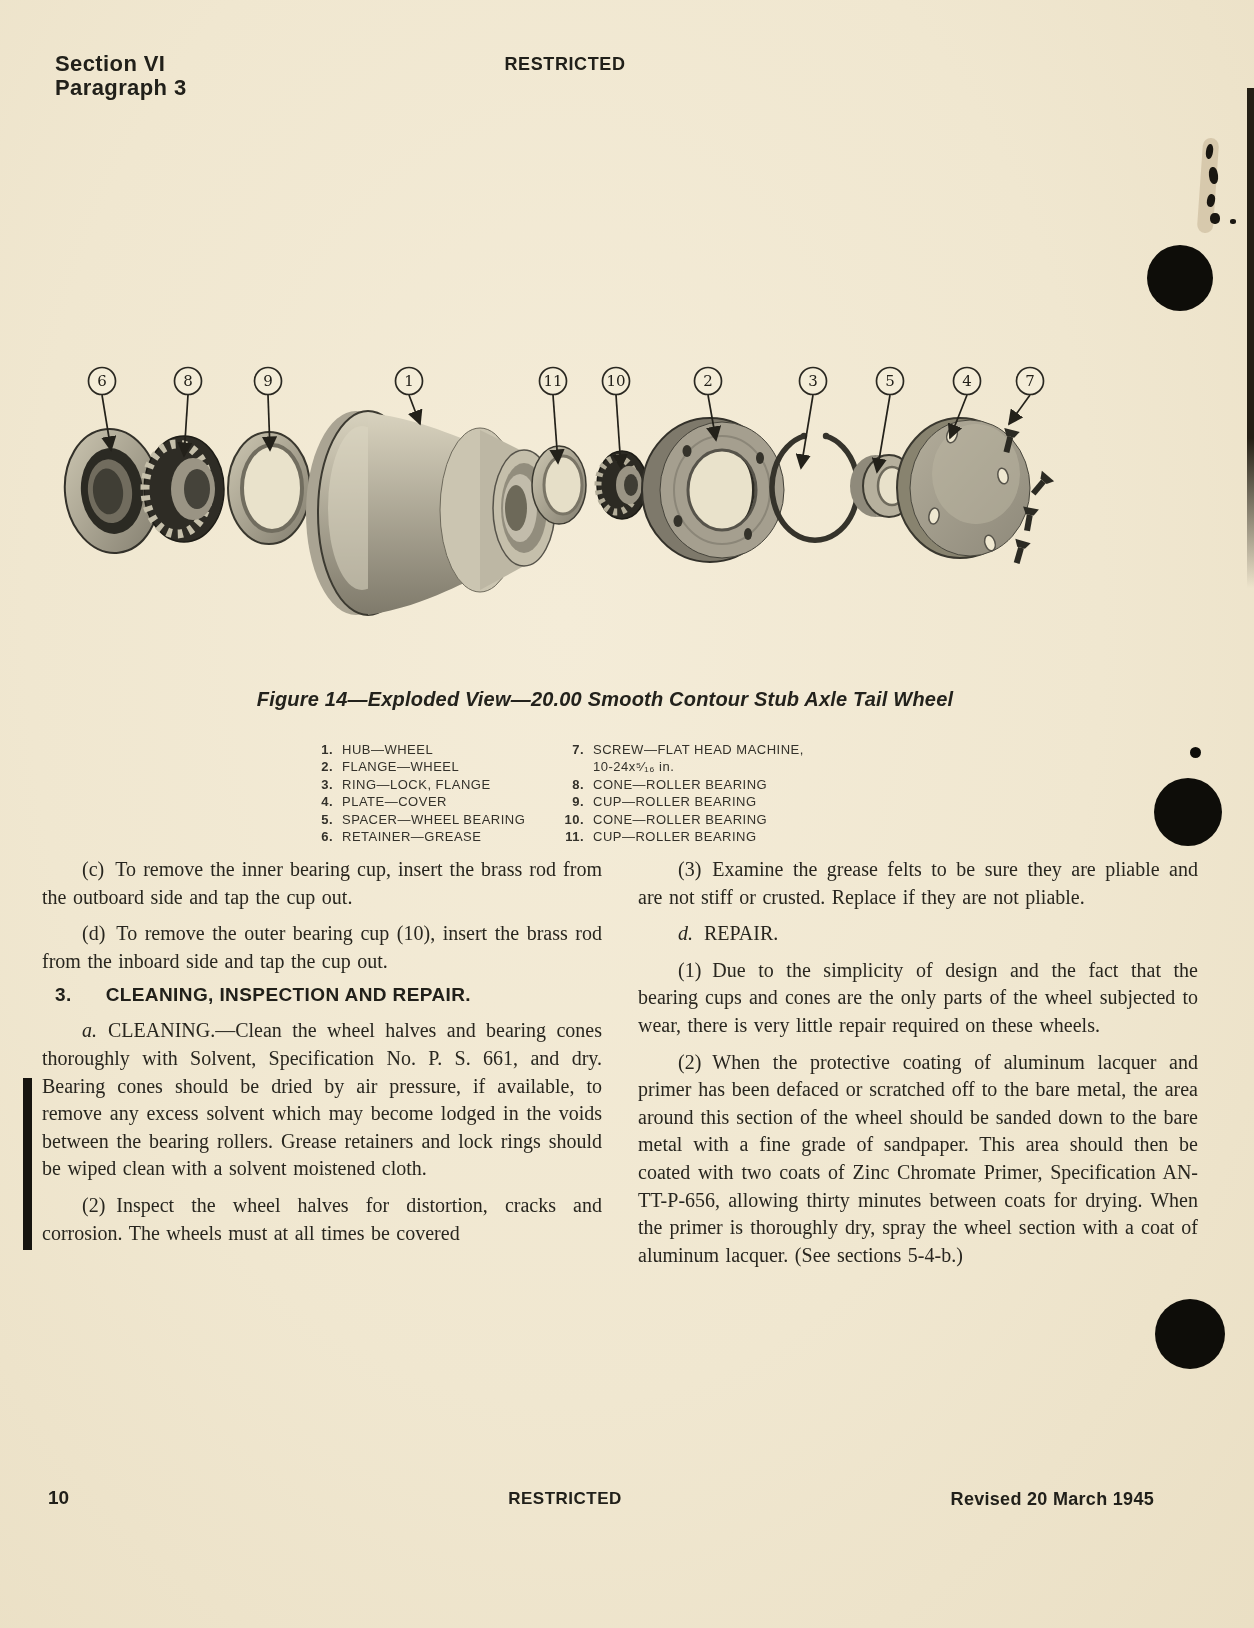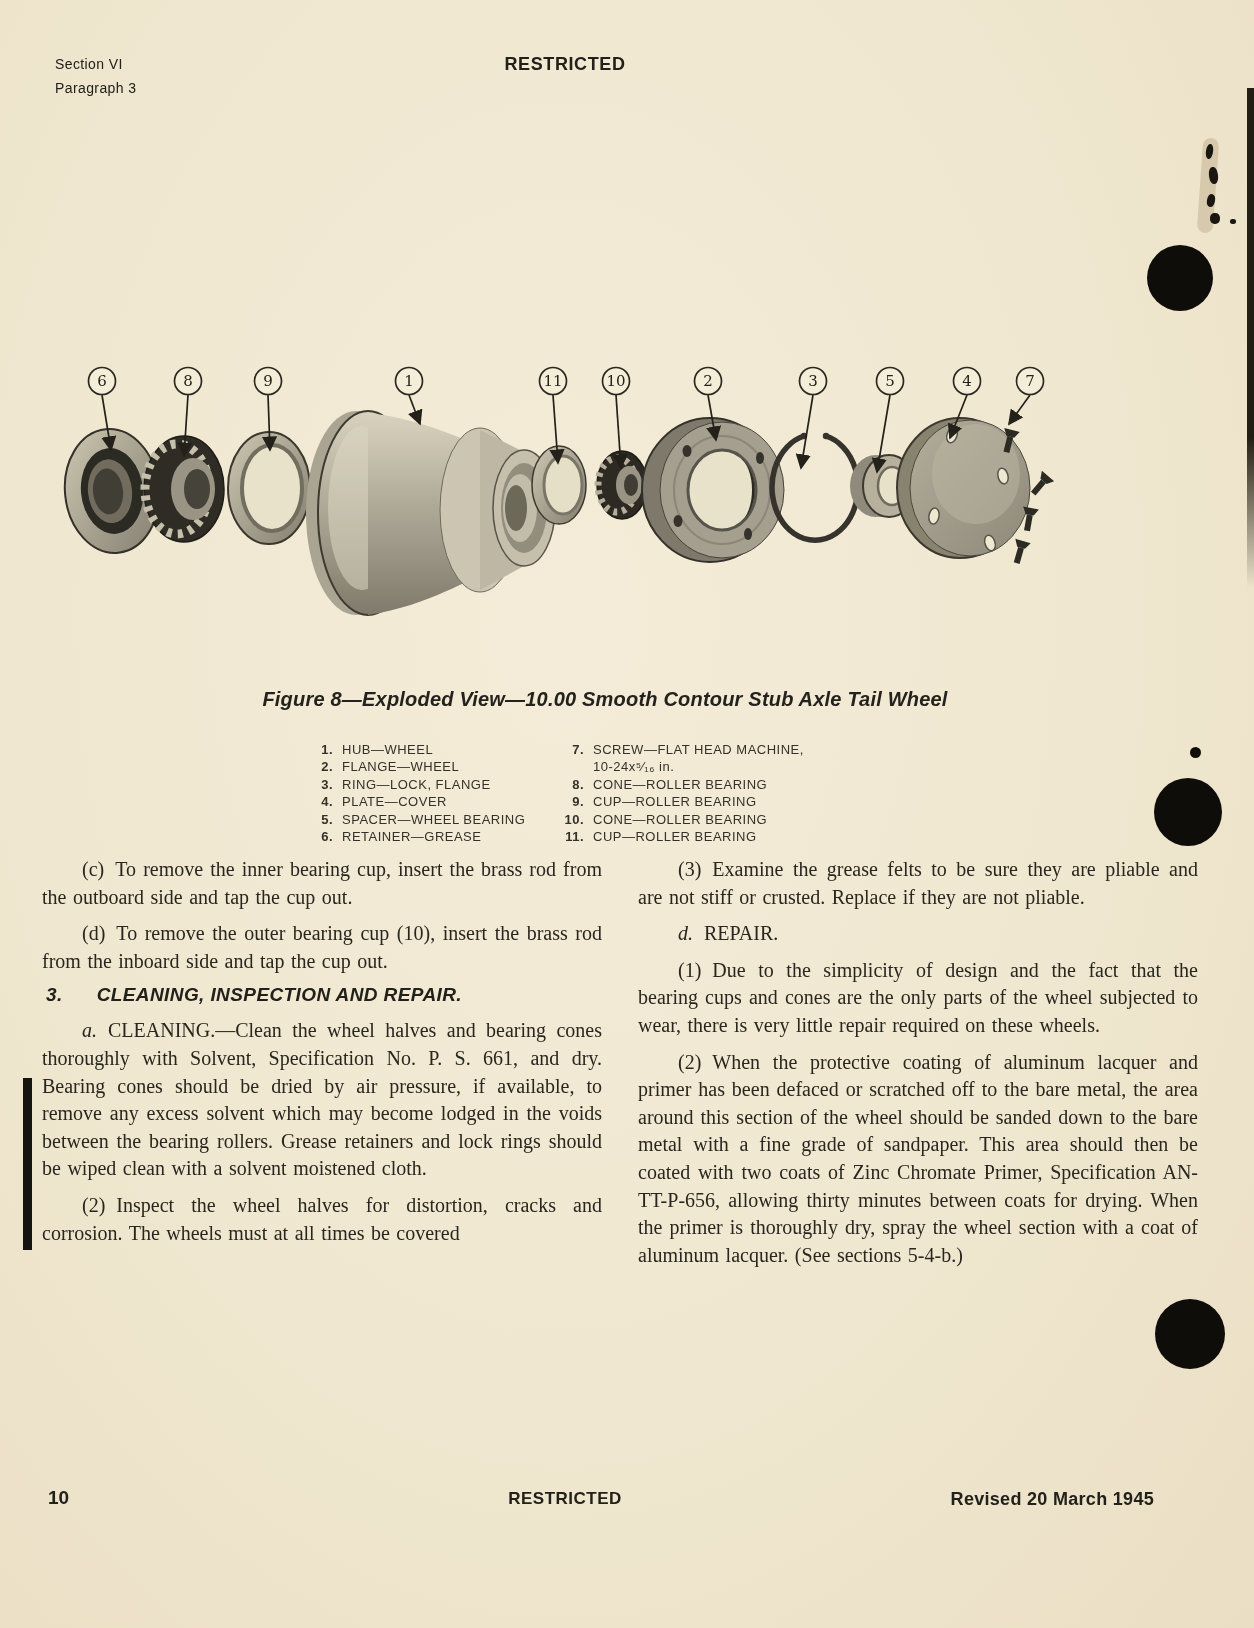--- a/index.html
+++ b/index.html
@@ -9,21 +9,21 @@
     width:1254px; height:1628px;
     background:radial-gradient(ellipse at 45% 38%, #f4ecd8 0%, #f0e7d0 55%, #eadfc4 100%);
     font-family:"Liberation Serif", serif;
     color:#27251e;
     overflow:hidden;
   }
   .abs{ position:absolute; }
   .sans{ font-family:"Liberation Sans", sans-serif; }
 
   
-  .hdr-left{ left:55px; top:52px; font-weight:400; font-size:14px; line-height:24px; letter-spacing:.4px; color:#21201a;}
+  .hdr-left{ left:55px; top:52px; font-weight:700; font-size:22px; line-height:24px; letter-spacing:.4px; color:#21201a;}
   .hdr-center{ left:0; top:52px; width:1130px; text-align:center; font-weight:700; font-size:18px; line-height:24px; letter-spacing:.6px; color:#21201a;}
 
   
   svg.diagram{ left:0; top:358px; }
   .co-num{ font-family:"DejaVu Serif", serif; font-size:15px; fill:#23211a; }
 
   
   .caption{ left:40px; top:688px; width:1130px; text-align:center;
     font-family:"Liberation Sans", sans-serif; font-weight:700; font-style:italic;
     font-size:20px; letter-spacing:.2px; color:#23221c;}
@@ -38,21 +38,21 @@
   .plabel{ white-space:nowrap; }
 
   
   .bodytxt{ left:42px; top:856px; width:1166px; display:flex; gap:36px; }
   .colL{ width:560px; } .colR{ width:560px; }
   .bodytxt p{ font-size:20px; line-height:27.6px; text-align:justify; word-spacing:1.5px; margin:0 0 9px 0; color:#28261f;}
   .bodytxt p.ind{ text-indent:40px; }
   .lead{ margin-right:11px; }
   .it{ font-style:italic; }
   .h3head{ font-family:"Liberation Sans", sans-serif; font-weight:700; font-size:19px;
-    letter-spacing:.4px; color:#21201a; margin:7px 0 11px 4px;font-style:italic; }
+    letter-spacing:.4px; color:#21201a; margin:7px 0 11px 13px; }
   .h3head .hnum{ margin-right:34px; }
 
   
   .ftr-page{ left:48px; top:1487px; font-weight:700; font-size:19px; color:#21201a;}
   .ftr-center{ left:0; top:1489px; width:1130px; text-align:center; font-weight:700; font-size:17px; letter-spacing:.5px; color:#21201a;}
   .ftr-rev{ right:100px; top:1489px; font-weight:700; font-size:18px; letter-spacing:.3px; color:#21201a;padding-left:8px;}
 
   
   .change-bar{ left:23px; top:1078px; width:9px; height:172px; background:#16140f; }
   .dot{ border-radius:50%; background:#0e0d09; }
@@ -243,21 +243,21 @@
         <circle cx="967" cy="23" r="13.5" fill="#f4edd8" stroke="#2a2821" stroke-width="1.7"></circle>
         <text class="co-num" x="967" y="28" text-anchor="middle">4</text>
       </g>
     <g>
         <circle cx="1030" cy="23" r="13.5" fill="#f4edd8" stroke="#2a2821" stroke-width="1.7"></circle>
         <text class="co-num" x="1030" y="28" text-anchor="middle">7</text>
       </g>
   </g>
 </svg>
 
-<div class="abs caption">Figure 8—Exploded View—10.00 Smooth Contour Stub Axle Tail Wheel</div>
+<div class="abs caption">Figure 14—Exploded View—20.00 Smooth Contour Stub Axle Tail Wheel</div>
 
 <div class="abs plist">
   <div class="pcol">
     <div class="prow">
         <span class="pnum">1.</span>
         <span class="plabel">HUB—WHEEL</span>
       </div>
     <div class="prow">
         <span class="pnum">2.</span>
         <span class="plabel">FLANGE—WHEEL</span>

